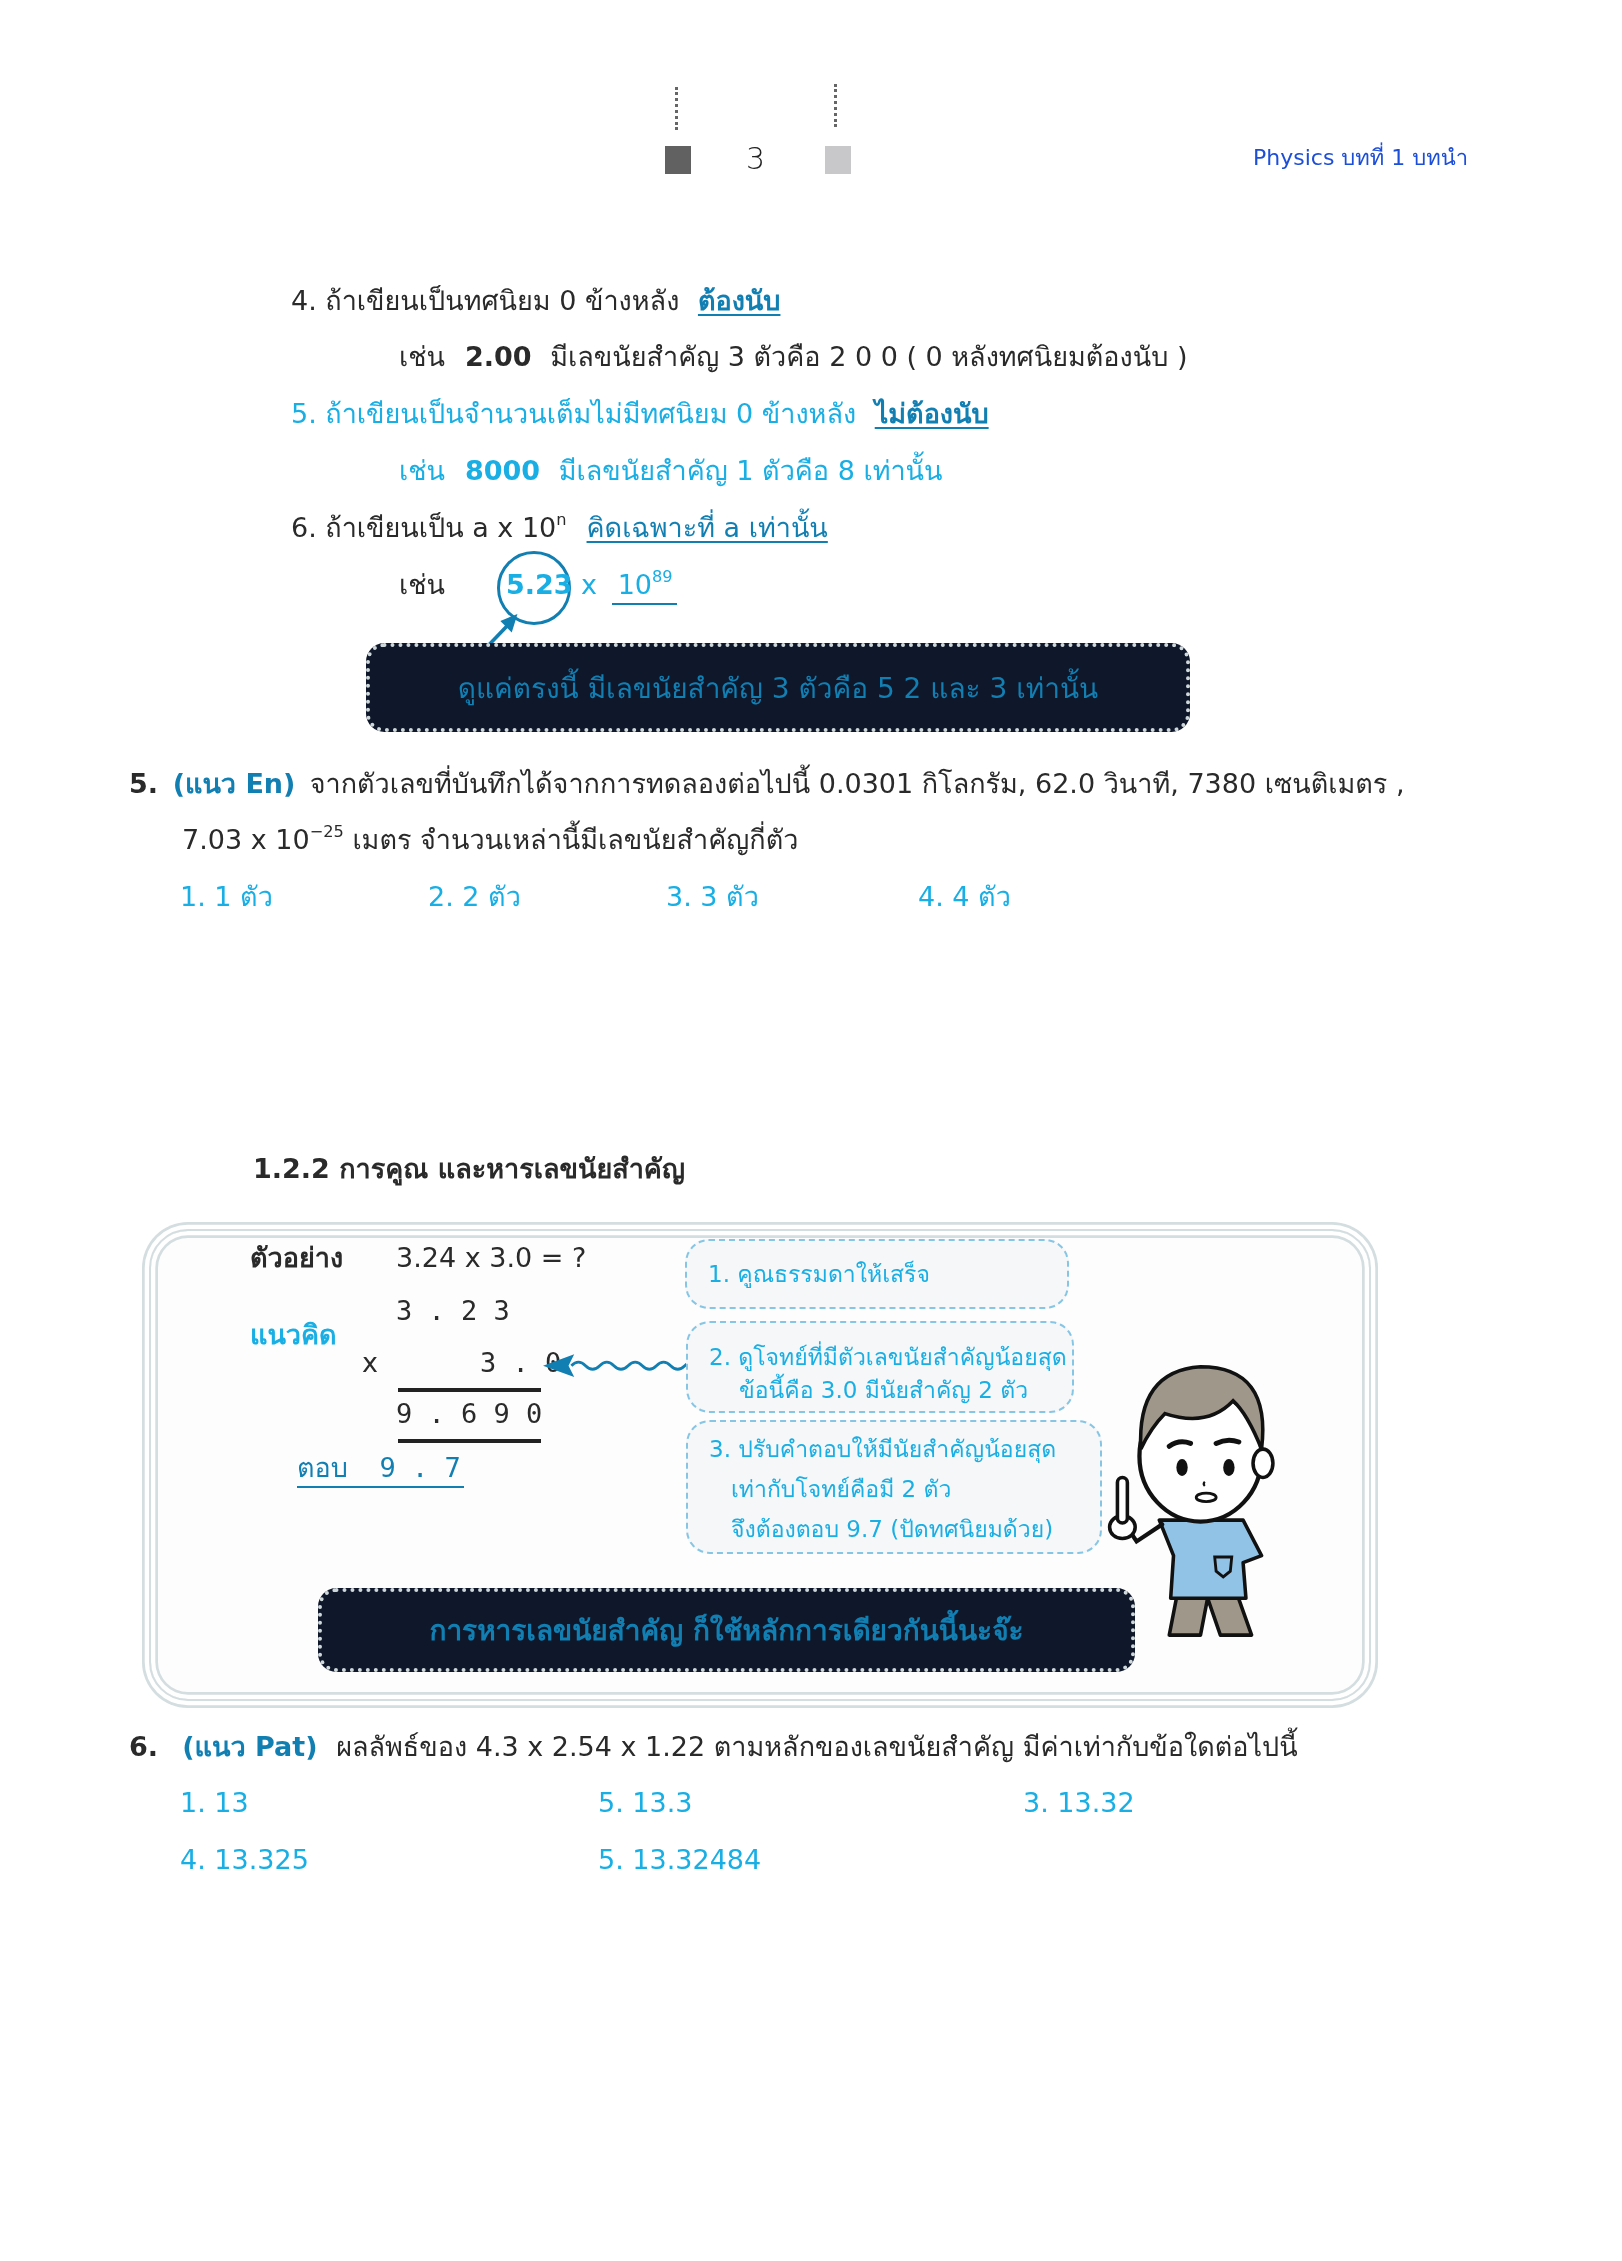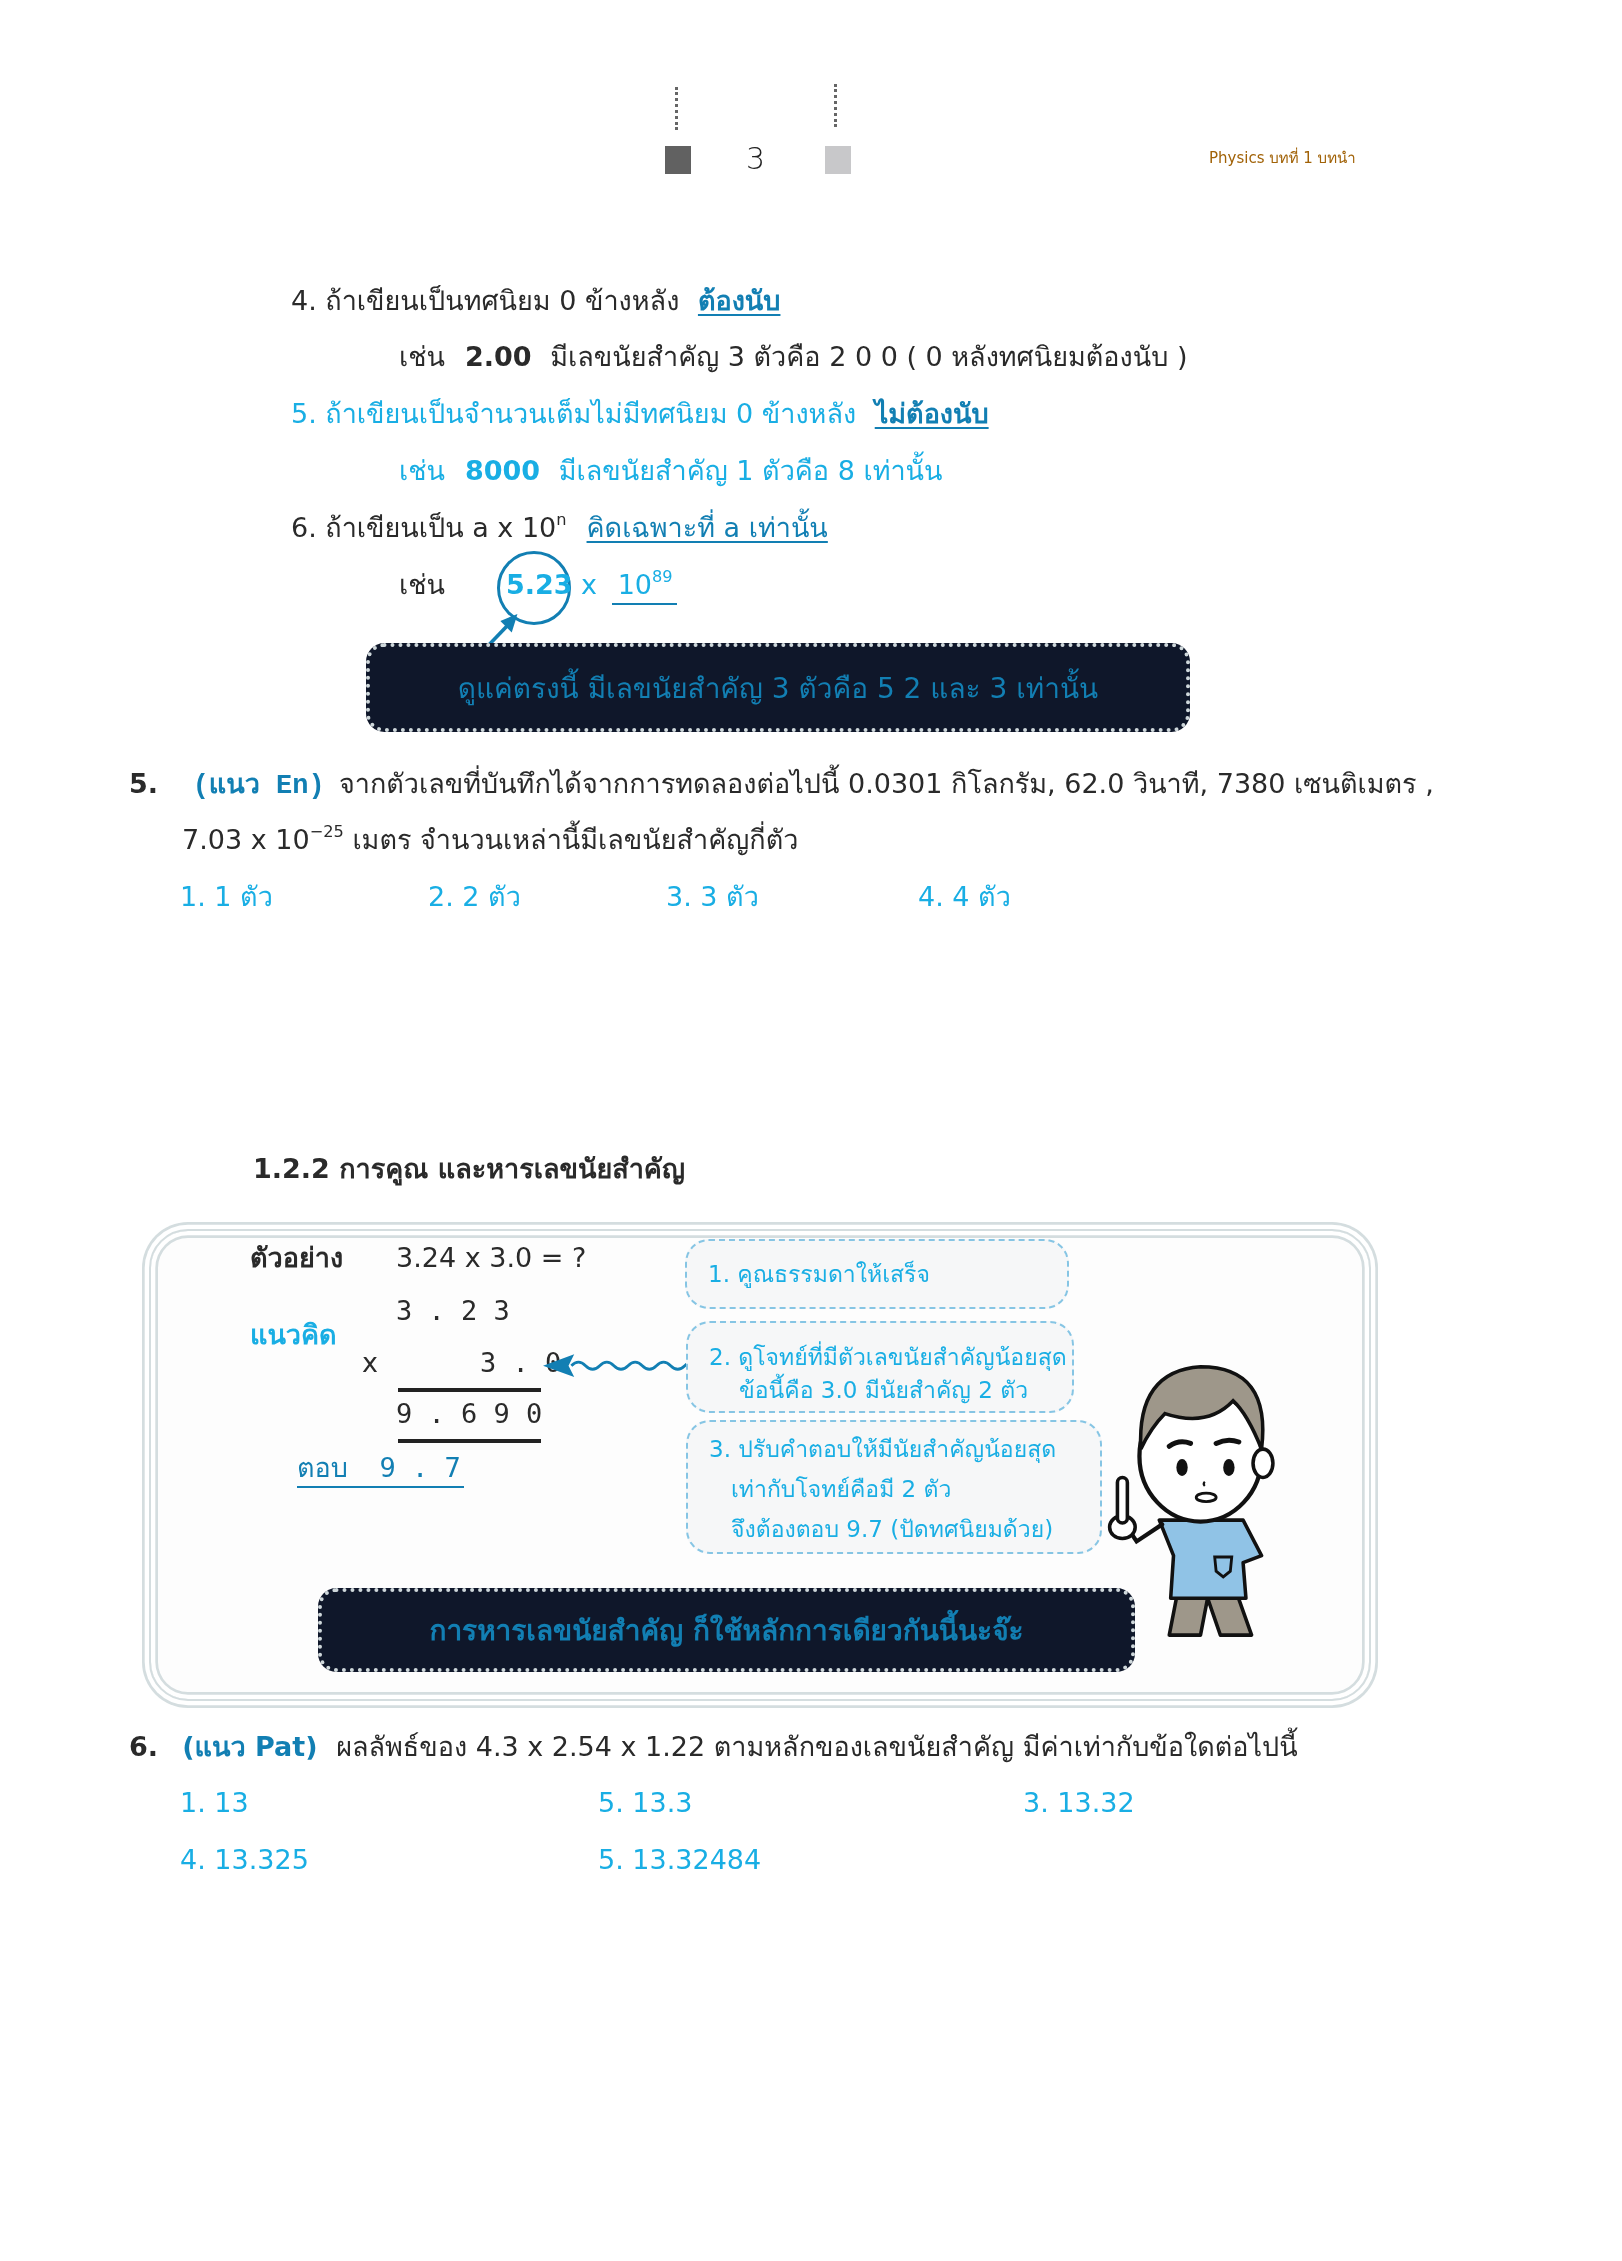--- a/index.html
+++ b/index.html
@@ -41,21 +41,21 @@
 </style>
 </head>
 <body>
 
 <div>
   <div class="dots" style="left:675px; top:87px;"></div>
   <div class="sq" style="left:665px; top:146px; background:#616161;"></div>
   <div class="abs" style="left:746px; top:139px; font-size:30px; line-height:40px; color:#222; font-family:'DejaVu Sans',sans-serif; font-weight:300;">3</div>
   <div class="dots" style="left:834px; top:84px;"></div>
   <div class="sq" style="left:825px; top:146px; background:#c8c8ca;"></div>
-  <div class="abs" style="left:1209px; top:146px; font-size:15px; line-height:24px; color:#a16207;">Physics  บทที่ 1 บทนำ</div>
+  <div class="abs" style="left:1253px; top:146px; font-size:22px; line-height:24px; color:#1d4ed8;">Physics  บทที่ 1 บทนำ</div>
 </div>
 
 <div>
 
   <div class="abs t38 blk" style="left:291px; top:283px;">
     <span>4. ถ้าเขียนเป็นทศนิยม  0  ข้างหลัง</span>
     <span class="dk bold ul" style="margin-left:10px;">ต้องนับ</span>
   </div>
   <div class="abs t38 blk" style="left:399px; top:339px;">
     <span>เช่น</span>
@@ -92,21 +92,21 @@
   </svg>
 
   <div class="zz" style="left:366px; top:643px; width:824px; height:89px;">
     <div class="zzin t40 dk">ดูแค่ตรงนี้  มีเลขนัยสำคัญ  3  ตัวคือ  5  2 และ 3 เท่านั้น</div>
   </div>
 </div>
 
 <div>
   <div class="abs t38 blk" style="left:129px; top:766px;">
     <span class="bold">5.</span>
-    <span class="dk bold" style="margin-left:26px;font-family:Liberation Mono, monospace;">(แนว En)</span>
+    <span class="dk bold" style="margin-left:6px;">(แนว En)</span>
     <span style="margin-left:5.7px;">จากตัวเลขที่บันทึกได้จากการทดลองต่อไปนี้  0.0301 กิโลกรัม, 62.0  วินาที, 7380 เซนติเมตร ,</span>
   </div>
   <div class="abs t38 blk" style="left:182px; top:822px;">
     <span>7.03 x 10</span><sup>−25</sup><span> เมตร  จำนวนเหล่านี้มีเลขนัยสำคัญกี่ตัว</span>
   </div>
   <div class="abs t38 cy" style="left:180px; top:879px;">1.   1 ตัว</div>
   <div class="abs t38 cy" style="left:428px; top:879px;">2.   2  ตัว</div>
   <div class="abs t38 cy" style="left:666px; top:879px;">3.   3  ตัว</div>
   <div class="abs t38 cy" style="left:918px; top:879px;">4.   4  ตัว</div>
 </div>

